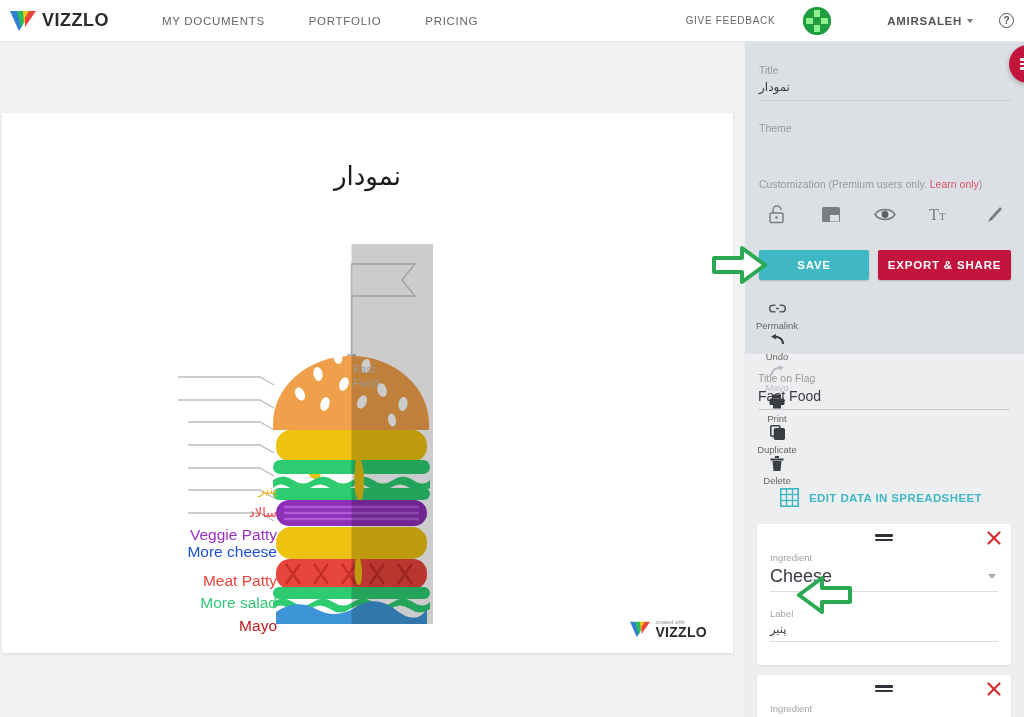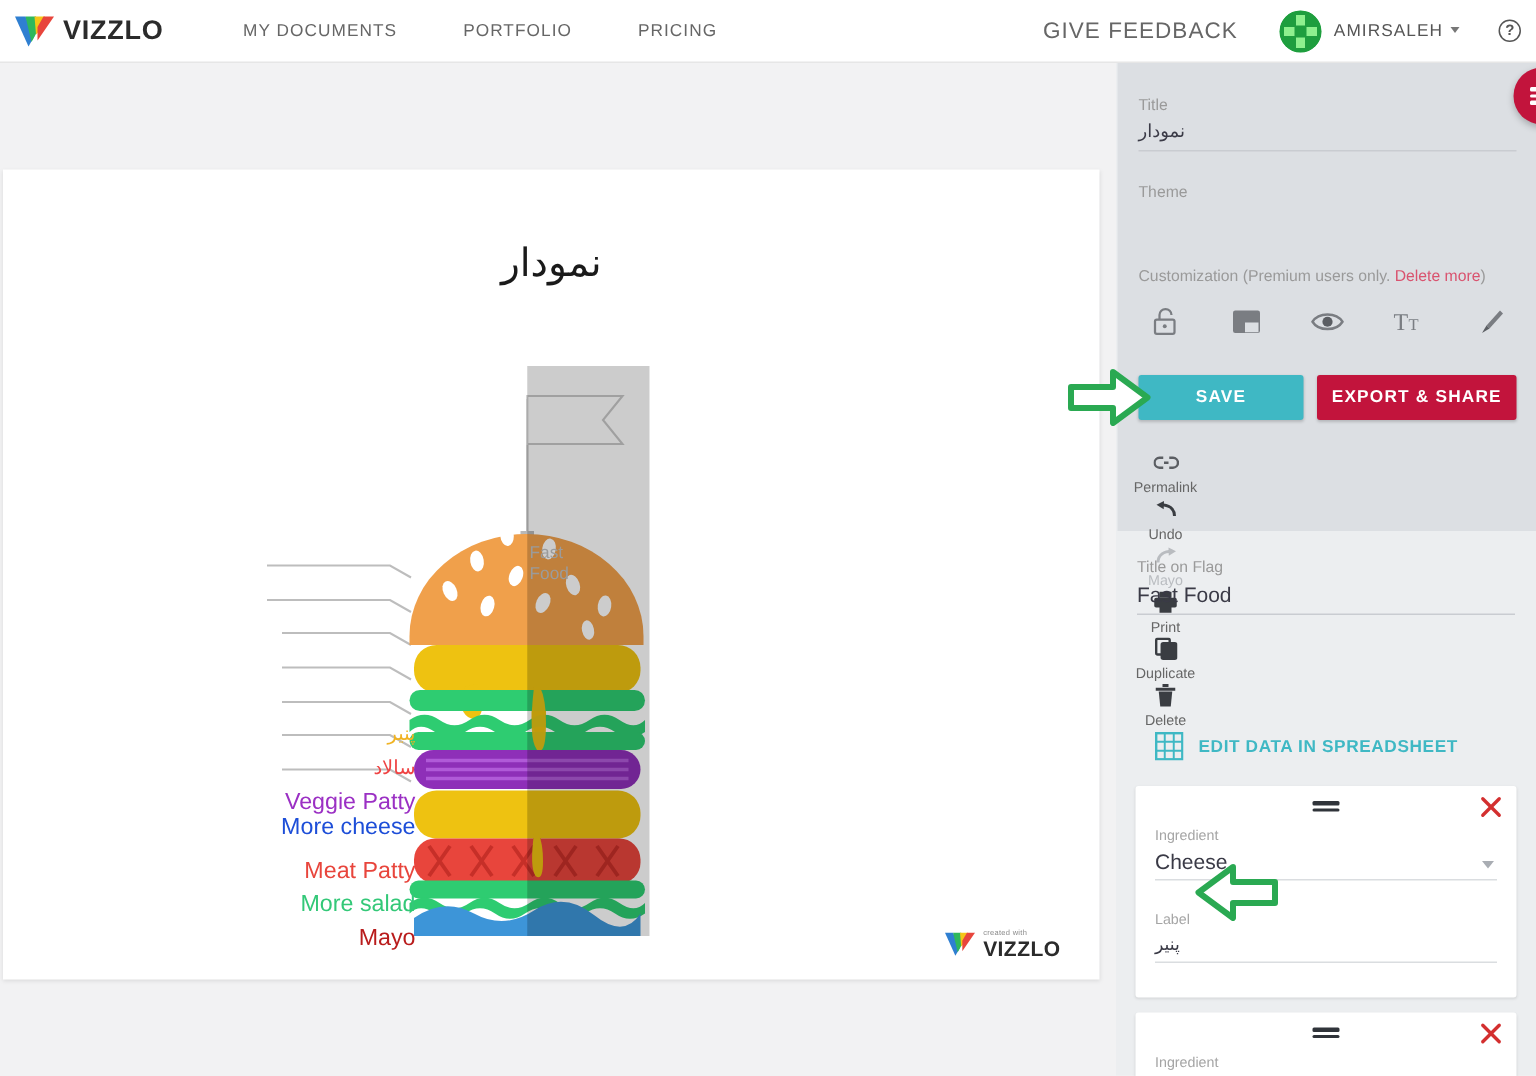--- a/index.html
+++ b/index.html
@@ -25,33 +25,34 @@
   }
   .nav-links { display: flex; align-items: center; margin-left: 10px; }
   .nav-link {
     font-size: 11.5px; letter-spacing: 0.7px; color: #666; font-weight: 500;
     padding: 0 22px; cursor: pointer; text-decoration: none;
   }
   .nav-right {
     margin-left: auto; display: flex; align-items: center; padding-right: 10px;
   }
   .nav-feedback {
-    font-size: 15px; letter-spacing: 0.7px; color: #666; font-weight: 500;
+    font-size: 10px; letter-spacing: 0.7px; color: #666; font-weight: 500;
     margin-right: 28px; cursor: pointer;
   }
   .avatar {
     width: 28px; height: 28px; border-radius: 50%;
     background: #28a745;
     margin-right: 8px; position: relative; overflow: hidden;
     display:flex; align-items:center; justify-content:center;
   }
   .avatar svg { display:block; }
   .username {
-    font-size: 11.5px; letter-spacing: 0.7px; color: #555; font-weight: 400;
+    font-size: 11.5px; letter-spacing: 0.7px; color: #555; font-weight: 700;
     cursor: pointer;
+    margin-left: 48px;
   }
   .caret-down {
     display: inline-block; margin-left: 5px;
     border-left: 3.5px solid transparent; border-right: 3.5px solid transparent;
     border-top: 4px solid #777; vertical-align: middle;
   }
   .help-icon {
     margin-left: 26px; width: 15px; height: 15px; border-radius: 50%;
     border: 1.6px solid #555; color: #555; font-size: 10px; font-weight: bold;
     display: flex; align-items: center; justify-content: center;
@@ -165,21 +166,21 @@
     cursor: pointer; width: 44px;
   }
   .tool-ico { height: 17px; display: flex; align-items: center; justify-content: center; margin-bottom: 3px; }
   .tool-lbl { font-size: 9.5px; color: #666; }
   .tool.disabled .tool-lbl { color: #b9bcc0; }
 
   
   .sb-bottom { position: absolute; top: 312px; left: 0; width: 280px; height: 268px; }
 
   .spreadsheet-link {
-    position: absolute; left: 26px; top: 134px;
+    position: absolute; left: 36px; top: 134px;
     display: flex; align-items: center; cursor: pointer; justify-content: space-between;
   }
   .grid-ico { width: 19px; height: 19px; margin-right: 10px; }
   .spreadsheet-txt {
     font-size: 11.5px; font-weight: bold; letter-spacing: .4px; color: #3fb8c4;
   }
 
   .card {
     position: absolute; left: 13px; width: 254px;
     background: #fff; border-radius: 2px;
@@ -190,21 +191,21 @@
     width: 18px; cursor: grab;
   }
   .handle-bar { height: 2.5px; background: #30343a; margin: 2px 0; border-radius: 1px; }
   .card-close {
     position: absolute; top: 5px; right: 8px;
     width: 18px; height: 18px; cursor: pointer;
   }
   .card-field { position: absolute; left: 13px; width: 228px; }
   .card-lbl { font-size: 9.5px; color: #a5a5a5; margin-bottom: 3px; }
   .card-val {
-    font-size: 14px; color: #3a3a46; padding-bottom: 4px;
+    font-size: 18px; color: #3a3a46; padding-bottom: 4px;
     border-bottom: 1px solid #dadde0; position: relative; min-height: 20px;
   }
   .card-val.rtl { direction: rtl; text-align: left; font-family: "DejaVu Sans", sans-serif; font-size: 11.5px; }
 
   
   .anno { position: absolute; pointer-events: none; z-index: 60; }
 </style>
 </head>
 <body>
 
@@ -383,21 +384,21 @@
     <div class="field" style="top:22px;">
       <div class="field-label">Title</div>
       <div class="field-value rtl">نمودار</div>
     </div>
 
     <div class="field" style="top:80px;">
       <div class="field-label">Theme</div>
     </div>
 
     <div class="customization-note">
-      <span>Customization (Premium users only. </span><span class="learn-more">Delete more</span><span>)</span>
+      <span>Customization (Premium users only. </span><span class="learn-more">Learn only</span><span>)</span>
     </div>
 
     <div class="cust-icons">
       <span class="cust-icon">
         <svg width="17" height="20" viewBox="0 0 17 20" fill="none" stroke="#7a7d82" stroke-width="1.5">
           <rect x="2" y="9" width="13" height="9.5" rx="1.2"></rect>
           <path d="M5,9 V6 a4,4 0 0 1 8,0"></path>
           <circle cx="8.5" cy="13.5" r="1.3" fill="#7a7d82" stroke="none"></circle>
         </svg>
       </span>

